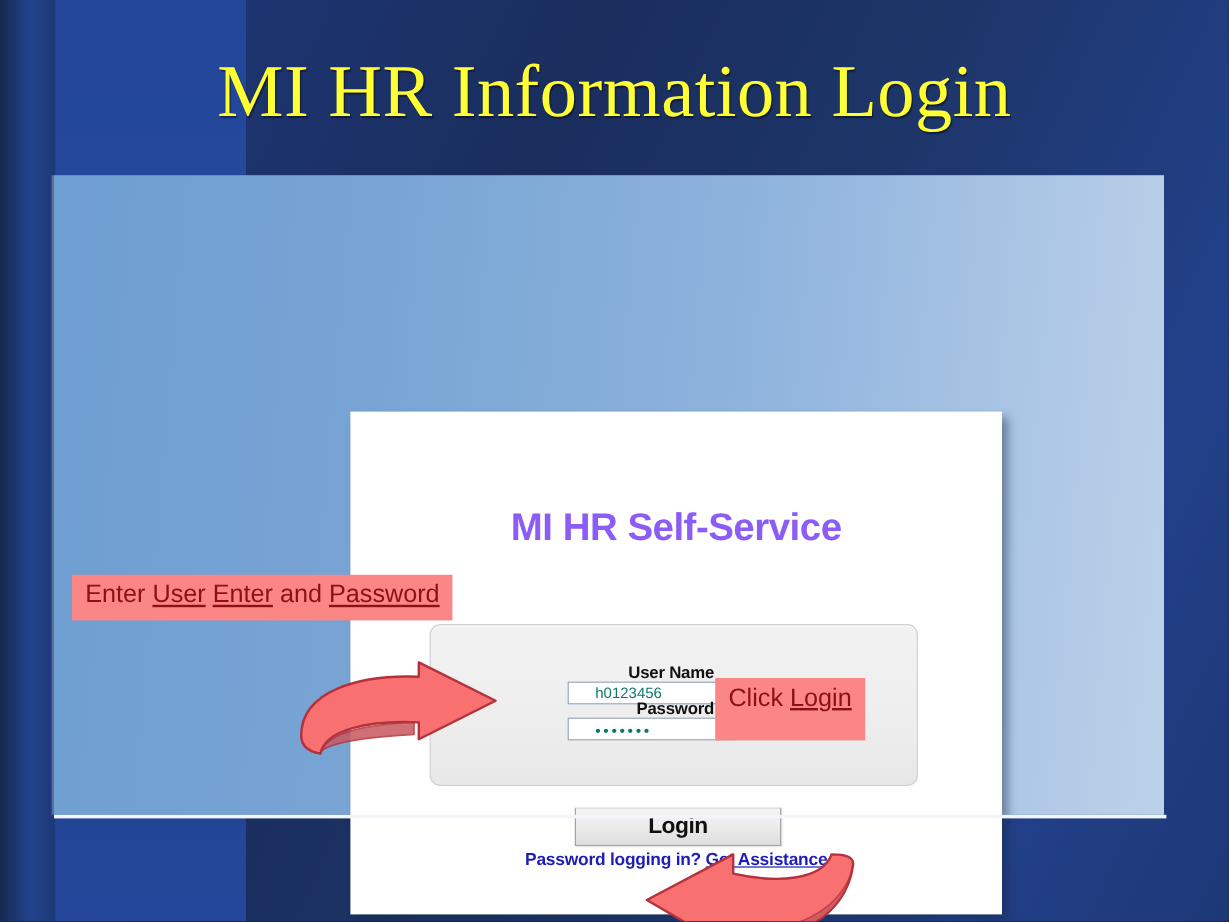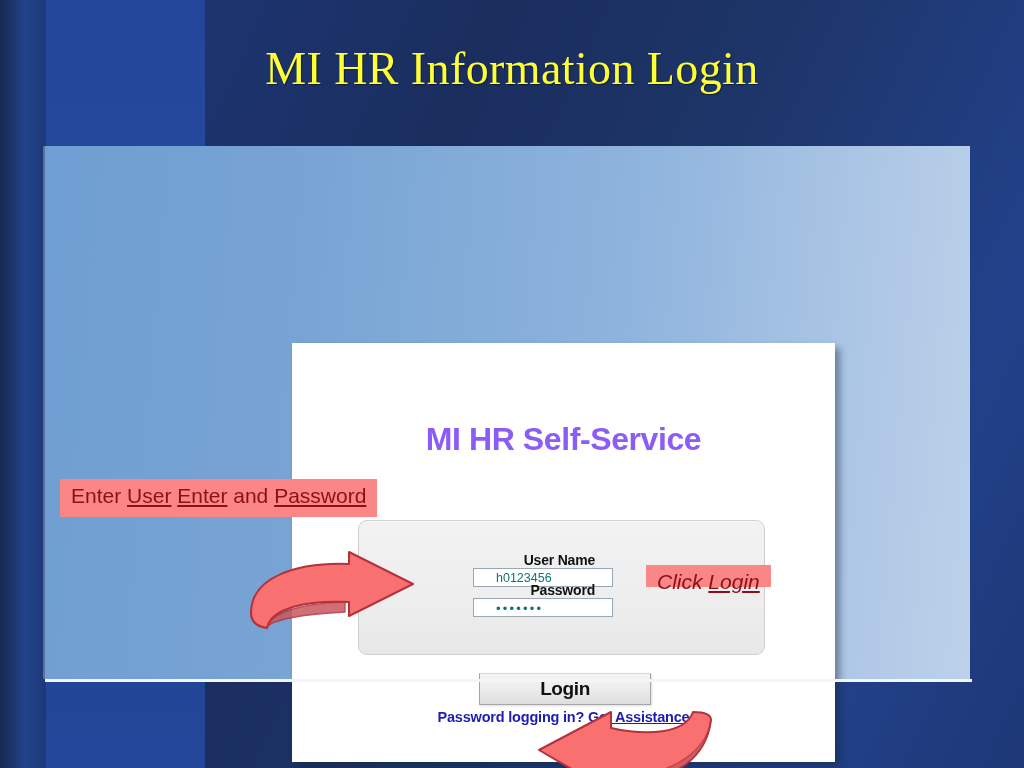--- a/index.html
+++ b/index.html
@@ -42,21 +42,21 @@
     background: linear-gradient(115deg, #1d3470 0%, #1a2e5e 25%, #1d3568 50%, #22418a 80%, #1e3876 100%);
   }
 
   
   #slide-title {
     position: absolute;
     left: 0; top: 42px;
     width: 1024px;
     text-align: center;
     font-family: "Liberation Serif", serif;
-    font-size: 46px;
+    font-size: 62px;
     color: #ffff33;
     letter-spacing: 0.4px;
     text-shadow: 1px 1px 1px rgba(0,0,0,0.45);
   }
 
   
   #content-panel {
     position: absolute;
     left: 45px; top: 146px;
     width: 925px; height: 533px;
@@ -176,23 +176,22 @@
     padding: 5px 11px 7px 11px;
     box-sizing: border-box;
     line-height: 1.15;
   }
   .callout u { text-decoration: underline; margin-top: 24px; }
   #callout-enter {
     left: 60px; top: 479px;
     height: 38px;
   }
   #callout-click {
-    left: 646px; top: 565px;
-    height: 22px;
-    font-style: italic;
+    left: 596px; top: 565px;
+    height: 52px;
   }
 
   
   #arrow-top {
     position: absolute;
     left: 196px; top: 404px;
     width: 176px; height: 82px;
   }
   #arrow-bottom {
     position: absolute;

